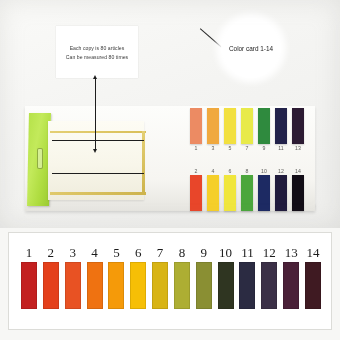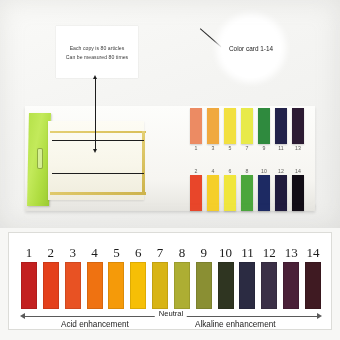--- a/index.html
+++ b/index.html
@@ -423,25 +423,17 @@
         <div class="swatch-cell">
           <div class="swatch-num">13</div>
           <div class="swatch" style="background:#4a2038"></div>
         </div>
         <div class="swatch-cell">
           <div class="swatch-num">14</div>
           <div class="swatch" style="background:#3f1a22"></div>
         </div>
       </div>
 
-      <div id="chart-axis">
-        <div id="axis-line"></div>
-        <div id="axis-arrow-left"></div>
-        <div id="axis-arrow-right"></div>
-        <div id="axis-neutral">Neutral</div>
-        <div class="axis-caption" id="caption-acid">Acid enhancement</div>
-        <div class="axis-caption" id="caption-alkaline">Alkaline enhancement</div>
-      </div>
 
     </div>
   </div>
 
 </div>
 
 </body></html>

